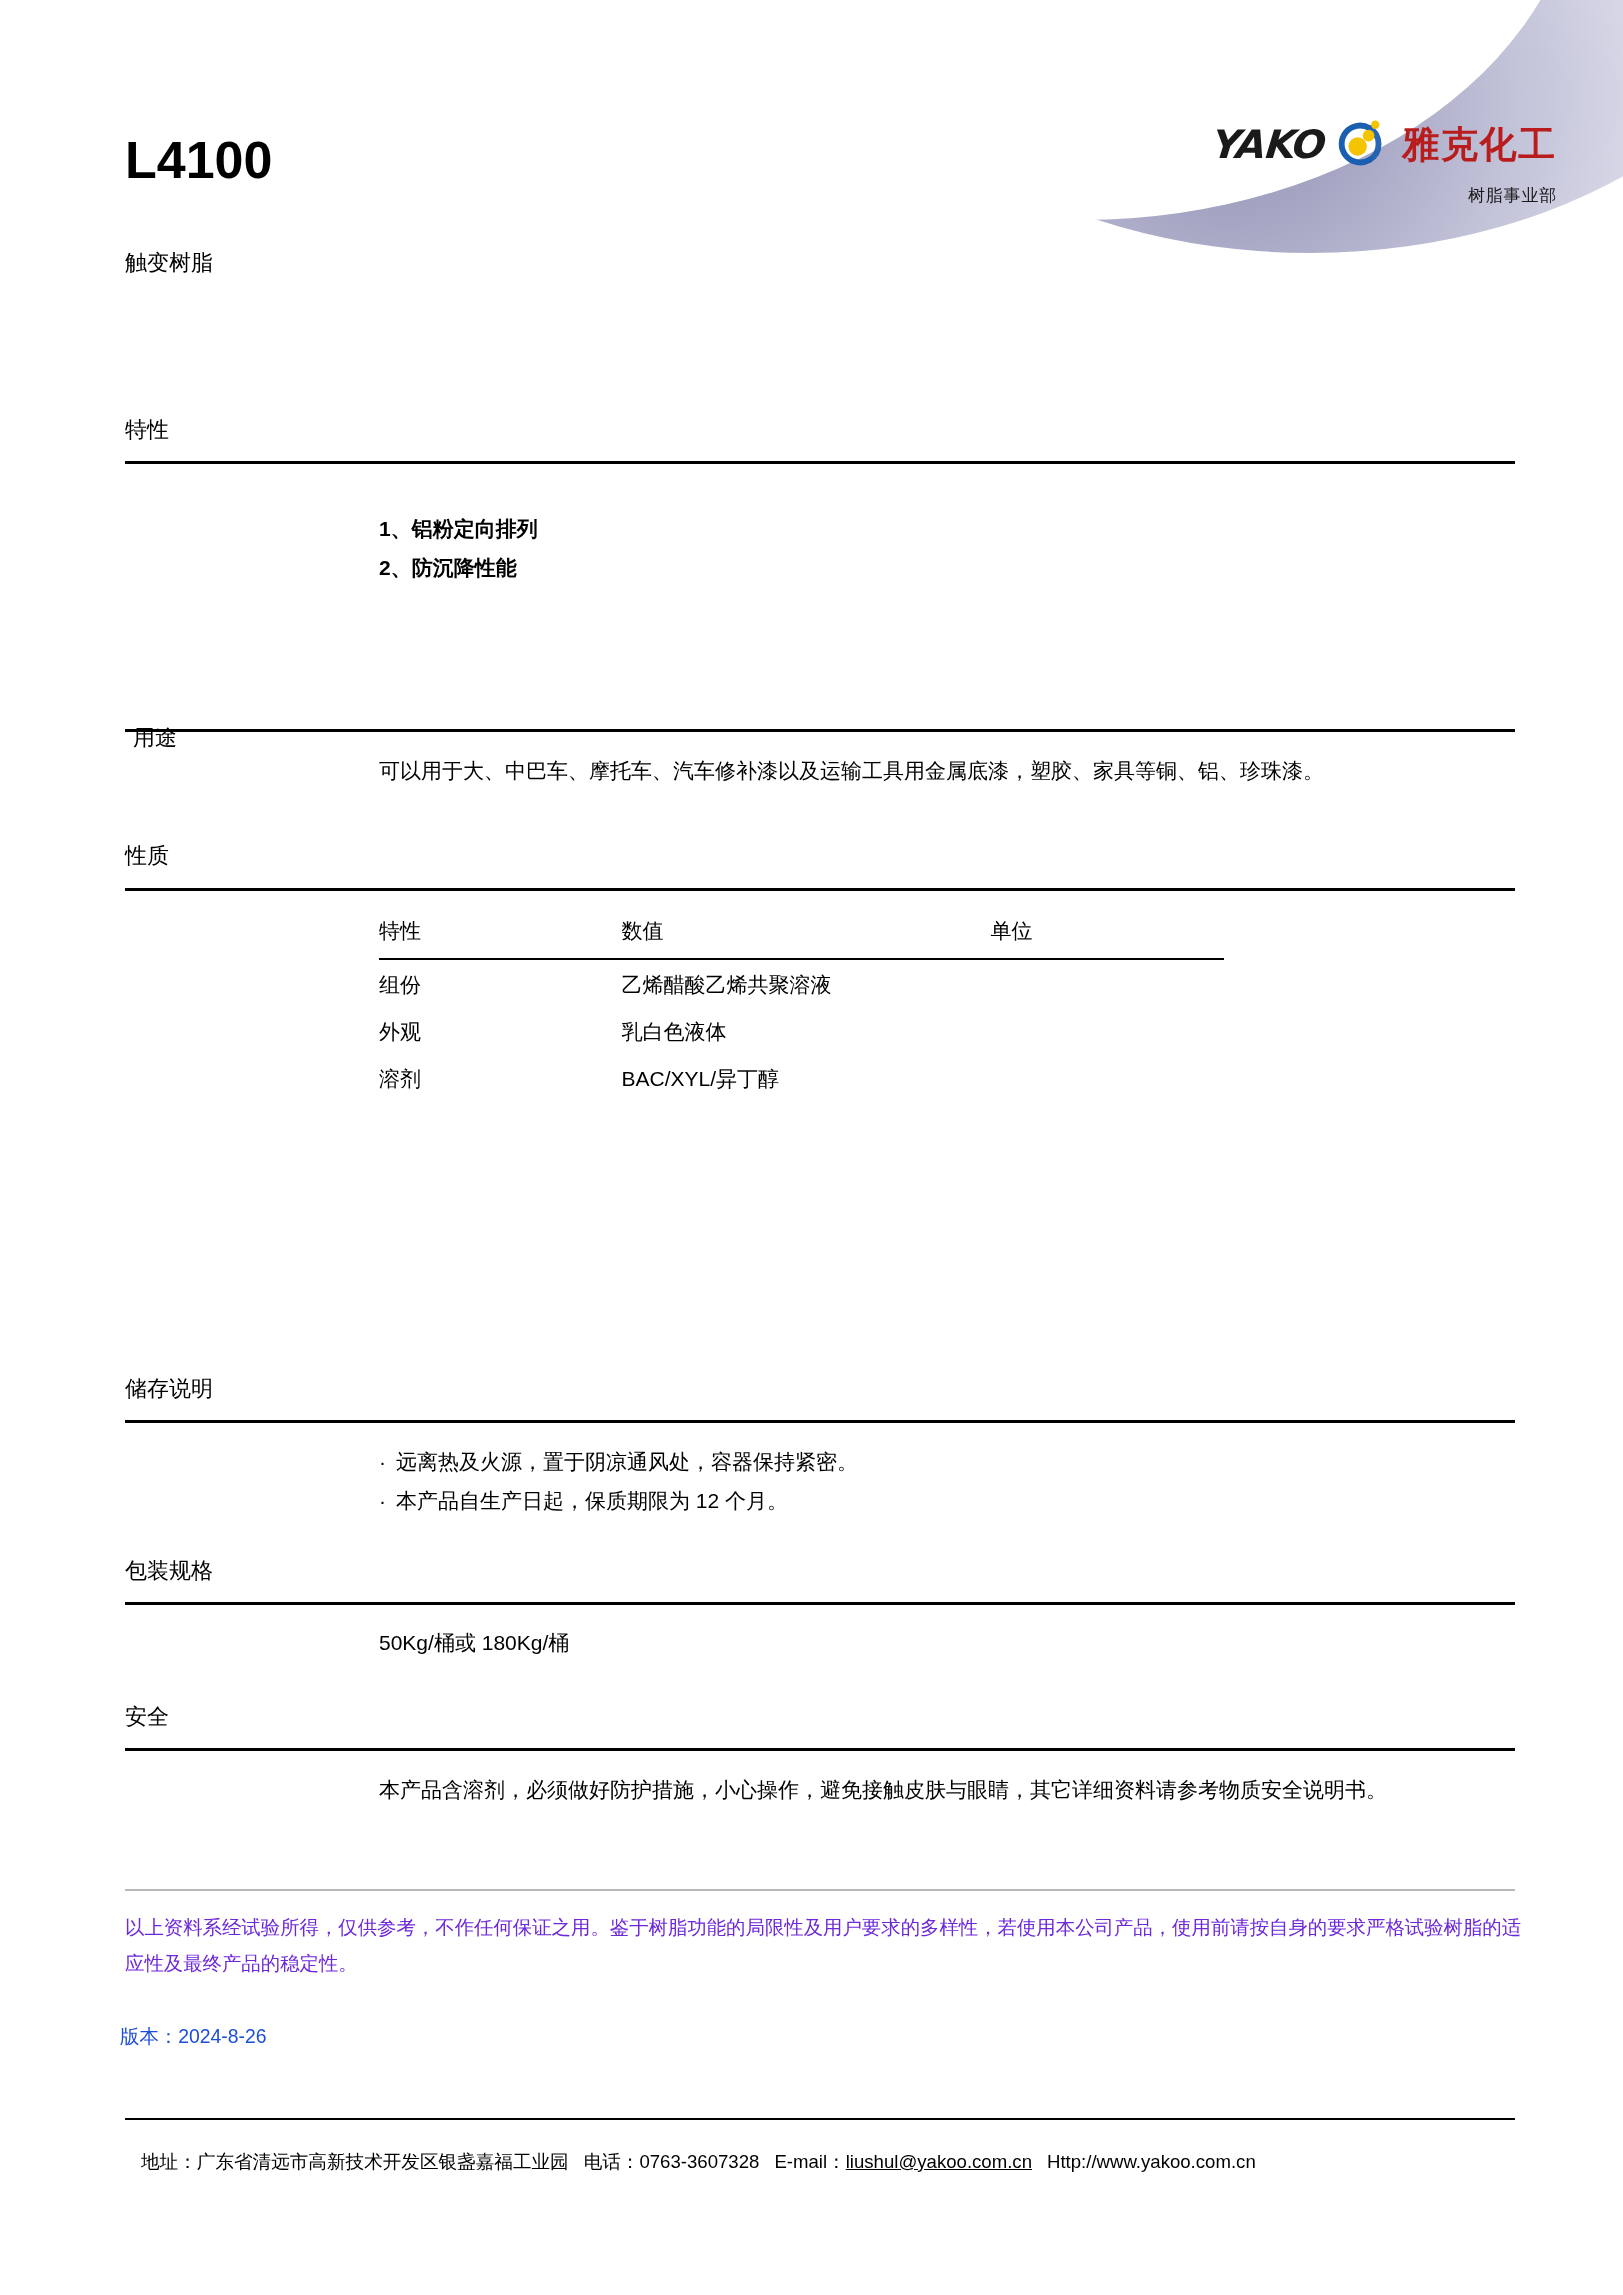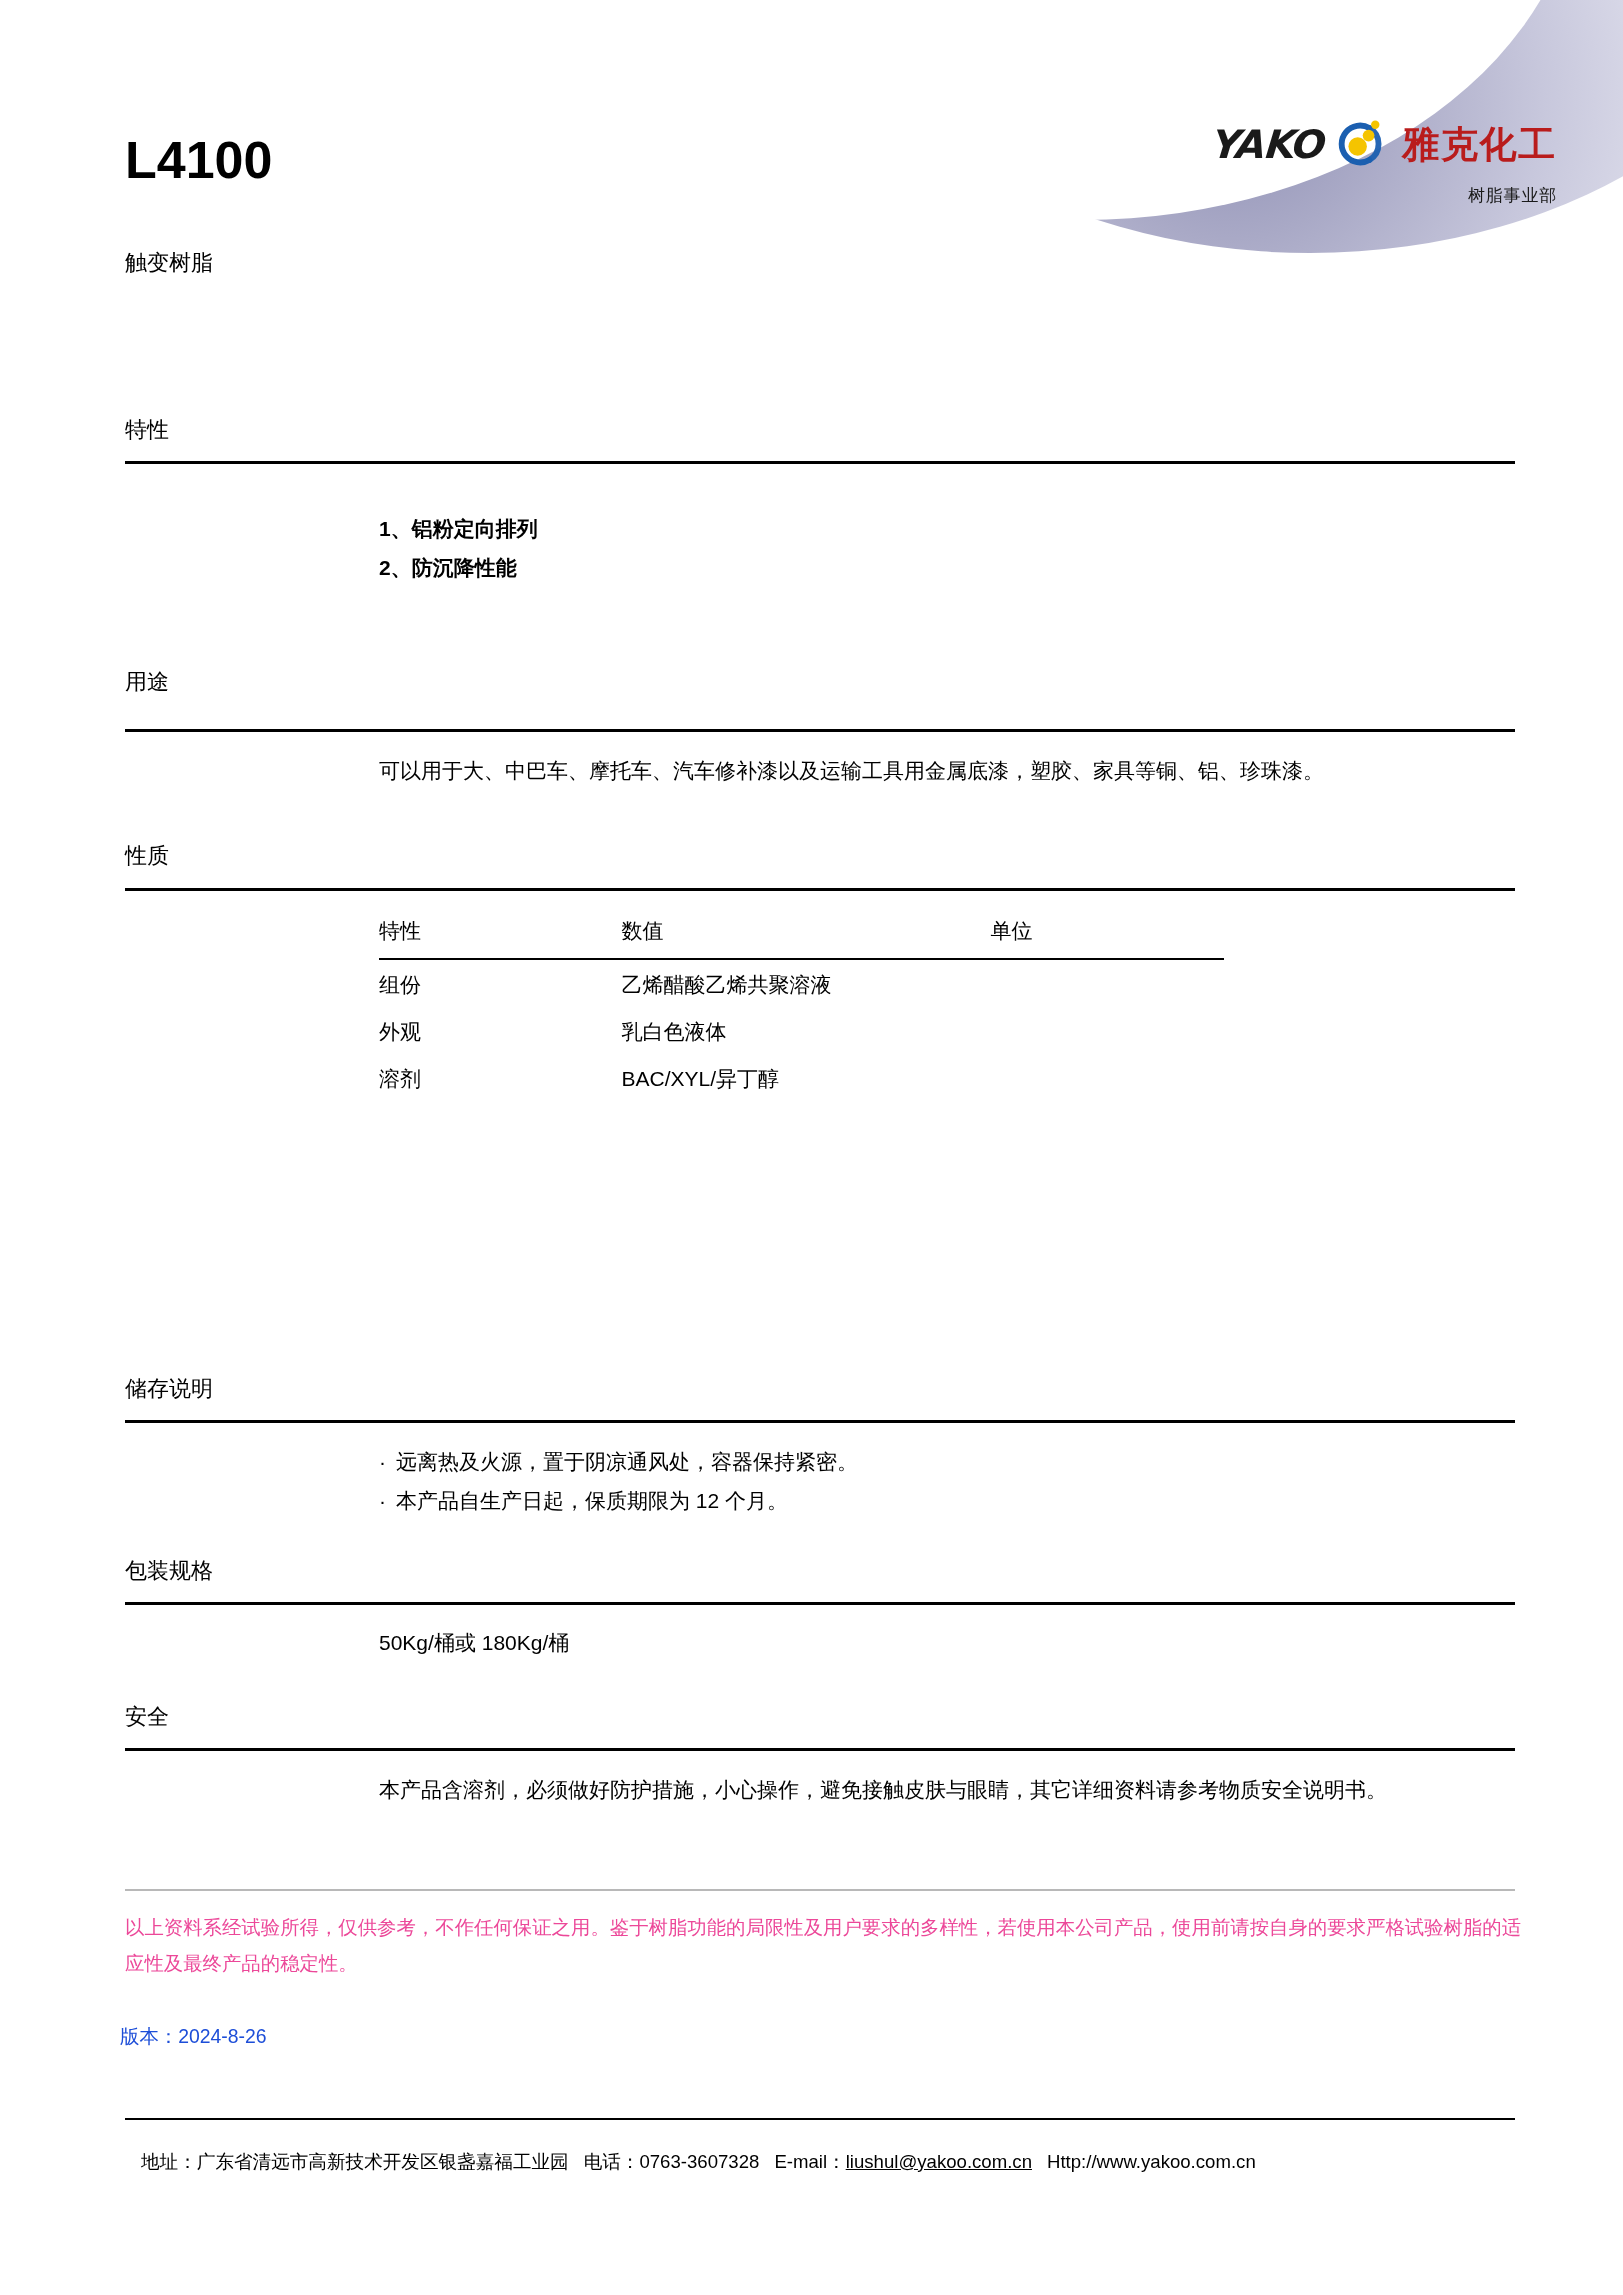--- a/index.html
+++ b/index.html
@@ -187,21 +187,21 @@
     height: 1.7px;
     background: #b8b8b8;
   }
   .disclaimer {
     position: absolute;
     left: 125px;
     top: 1909px;
     width: 1404px;
     font-size: 19.4px;
     line-height: 36px;
-    color: #ec4899;
+    color: #6d28d9;
   }
   .version {
     position: absolute;
     left: 120px;
     top: 2027px;
     font-size: 19.4px;
     color: #1d4ed8;
     line-height: 1;
   }
   .footer-rule {
@@ -255,21 +255,21 @@
     <div class="logo-dept">树脂事业部</div>
   </div>
 
   <div class="section-title" style="top:419px;">特性</div>
   <div class="rule" style="top:461px;"></div>
   <div class="body-text indent-list" style="top:509px;font-weight:bold;">
     <div>1、铝粉定向排列</div>
     <div>2、防沉降性能</div>
   </div>
 
-  <div class="section-title" style="top:671px;">用途</div>
+  <div class="section-title" style="top:727px;margin-left:8px;">用途</div>
   <div class="rule" style="top:729px;"></div>
   <div class="body-text" style="top:751px;">可以用于大、中巴车、摩托车、汽车修补漆以及运输工具用金属底漆，塑胶、家具等铜、铝、珍珠漆。</div>
 
   <div class="section-title" style="top:845px;">性质</div>
   <div class="rule" style="top:888px;"></div>
 
   <table class="prop-table">
     <thead>
       <tr>
         <th class="col-prop">特性</th>

